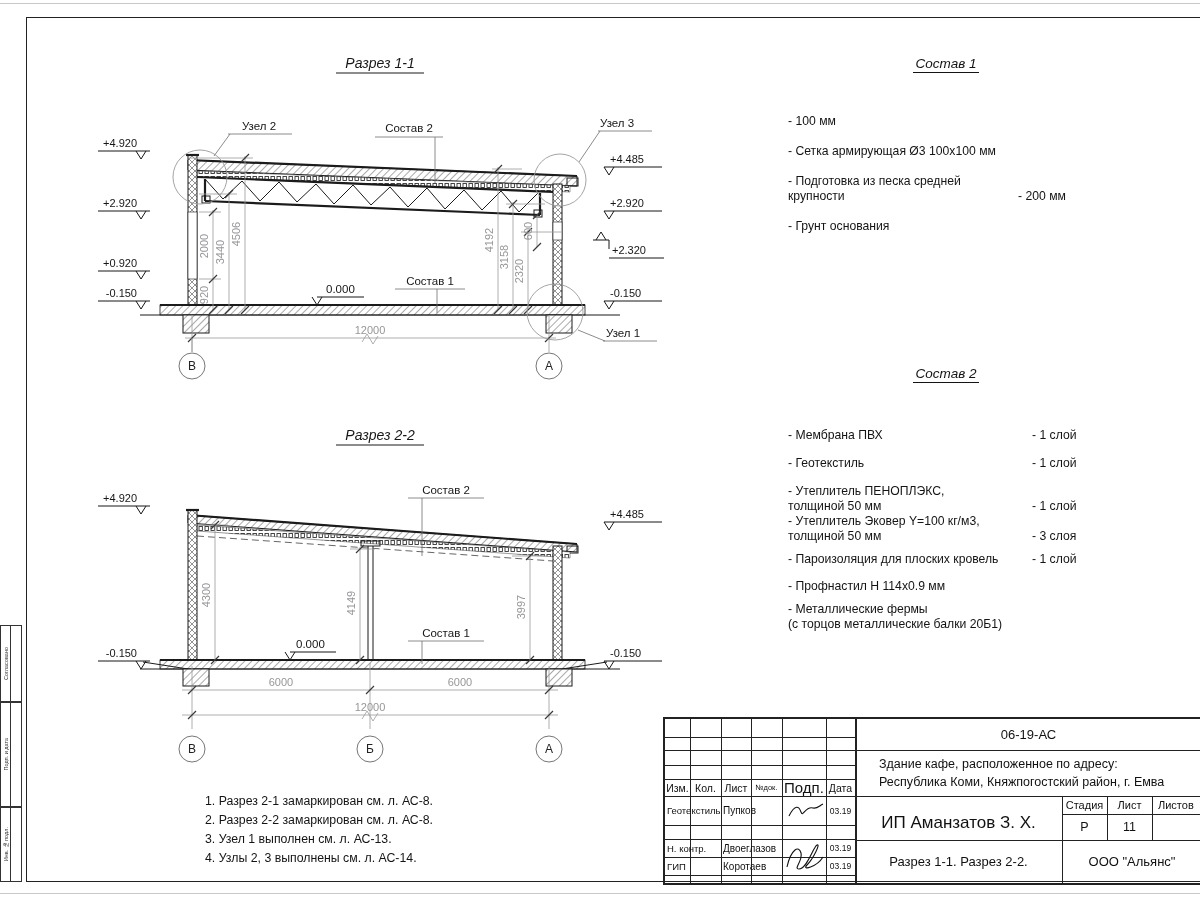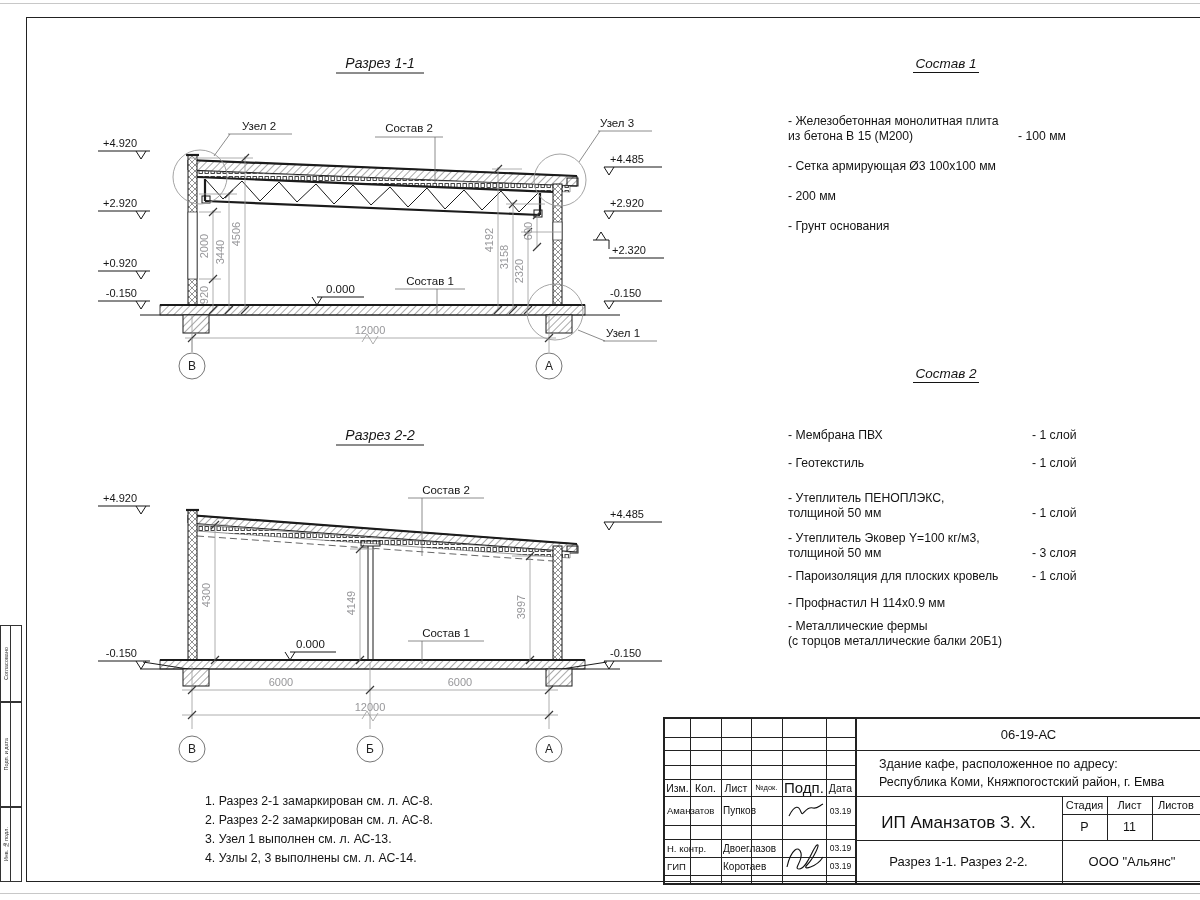--- a/index.html
+++ b/index.html
@@ -344,49 +344,49 @@
       <circle cx="549" cy="749" r="13" class="axc"></circle>
       <text class="axl ta-m" x="549" y="753">А</text>
     </g>
   </g>
 </svg>
 
 <div class="comp" style="left:788px;top:56px">
   <div class="ctitle"><span>Состав 1</span></div>
   <div style="margin-top:42px">
     <div class="crow" style="margin-bottom:15px">
-          <div class="nm">- Железобетонная  монолитная плита
-из бетона В 15 (М200)</div>
           <div class="vl" style="width:86px">- 100 мм</div>
         </div>
     <div class="crow" style="margin-bottom:15px">
           <div class="nm">- Сетка армирующая Ø3 100x100 мм</div>
           <div class="vl" style="width:0px"></div>
         </div>
     <div class="crow" style="margin-bottom:15px">
+          <div class="nm">- Подготовка из песка средней
+крупности</div>
           <div class="vl" style="width:86px">- 200 мм</div>
         </div>
     <div class="crow">
           <div class="nm">- Грунт основания</div>
         </div>
   </div>
 </div>
 
 <div class="comp" style="left:788px;top:366px">
   <div class="ctitle"><span>Состав 2</span></div>
   <div style="margin-top:46px">
     <div class="crow" style="margin-bottom:13px">
           <div class="nm">- Мембрана ПВХ</div>
           <div class="vl" style="width:72px">- 1 слой</div>
         </div>
-    <div class="crow" style="margin-bottom:20px">
+    <div class="crow" style="margin-bottom:13px">
           <div class="nm">- Геотекстиль</div>
           <div class="vl" style="width:72px">- 1 слой</div>
         </div>
-    <div class="crow" style="margin-bottom:10px">
+    <div class="crow" style="margin-bottom:0">
           <div class="nm">- Утеплитель ПЕНОПЛЭКС,
 толщиной 50 мм</div>
           <div class="vl" style="width:72px">- 1 слой</div>
         </div>
     <div class="crow" style="margin-bottom:8px">
           <div class="nm">- Утеплитель Эковер Y=100 кг/м3,
 толщиной 50 мм</div>
           <div class="vl" style="width:72px">- 3 слоя</div>
         </div>
     <div class="crow" style="margin-bottom:12px">
@@ -435,21 +435,21 @@
   <div class="hln" style="top:95px;left:397px;width:140px"></div>
   <div class="hln" style="top:121px;left:190px;width:347px"></div>
 
   <div class="tcell" style="left:0;top:60px;width:25px;height:17px;font-size:10.5px">Изм.</div>
   <div class="tcell" style="left:25px;top:60px;width:31px;height:17px;font-size:10.5px">Кол.</div>
   <div class="tcell" style="left:56px;top:60px;width:30px;height:17px;font-size:10.5px">Лист</div>
   <div class="tcell" style="left:86px;top:60px;width:31px;height:17px;font-size:7.5px">№док.</div>
   <div class="tcell" style="left:117px;top:60px;width:44px;height:17px;font-size:15px">Подп.</div>
   <div class="tcell" style="left:161px;top:60px;width:29px;height:17px;font-size:10.5px">Дата</div>
 
-  <div class="tcell" style="left:2px;top:77px;width:54px;height:29px;font-size:9.5px;justify-content:flex-start">Аманзатов</div>
+  <div class="tcell" style="left:2px;top:77px;width:54px;height:29px;font-size:9.5px;justify-content:flex-start">Геотекстиль</div>
   <div class="tcell" style="left:58px;top:77px;width:58px;height:29px;font-size:10px;justify-content:flex-start">Пупков</div>
   <div class="tcell" style="left:161px;top:77px;width:29px;height:29px;font-size:8.5px">03.19</div>
 
   <div class="tcell" style="left:2px;top:120px;width:54px;height:18px;font-size:9.5px;justify-content:flex-start">Н. контр.</div>
   <div class="tcell" style="left:58px;top:120px;width:58px;height:18px;font-size:10px;justify-content:flex-start">Двоеглазов</div>
   <div class="tcell" style="left:161px;top:120px;width:29px;height:18px;font-size:8.5px">03.19</div>
 
   <div class="tcell" style="left:2px;top:138px;width:54px;height:18px;font-size:9.5px;justify-content:flex-start">ГИП</div>
   <div class="tcell" style="left:58px;top:138px;width:58px;height:18px;font-size:10px;justify-content:flex-start">Коротаев</div>
   <div class="tcell" style="left:161px;top:138px;width:29px;height:18px;font-size:8.5px">03.19</div>

